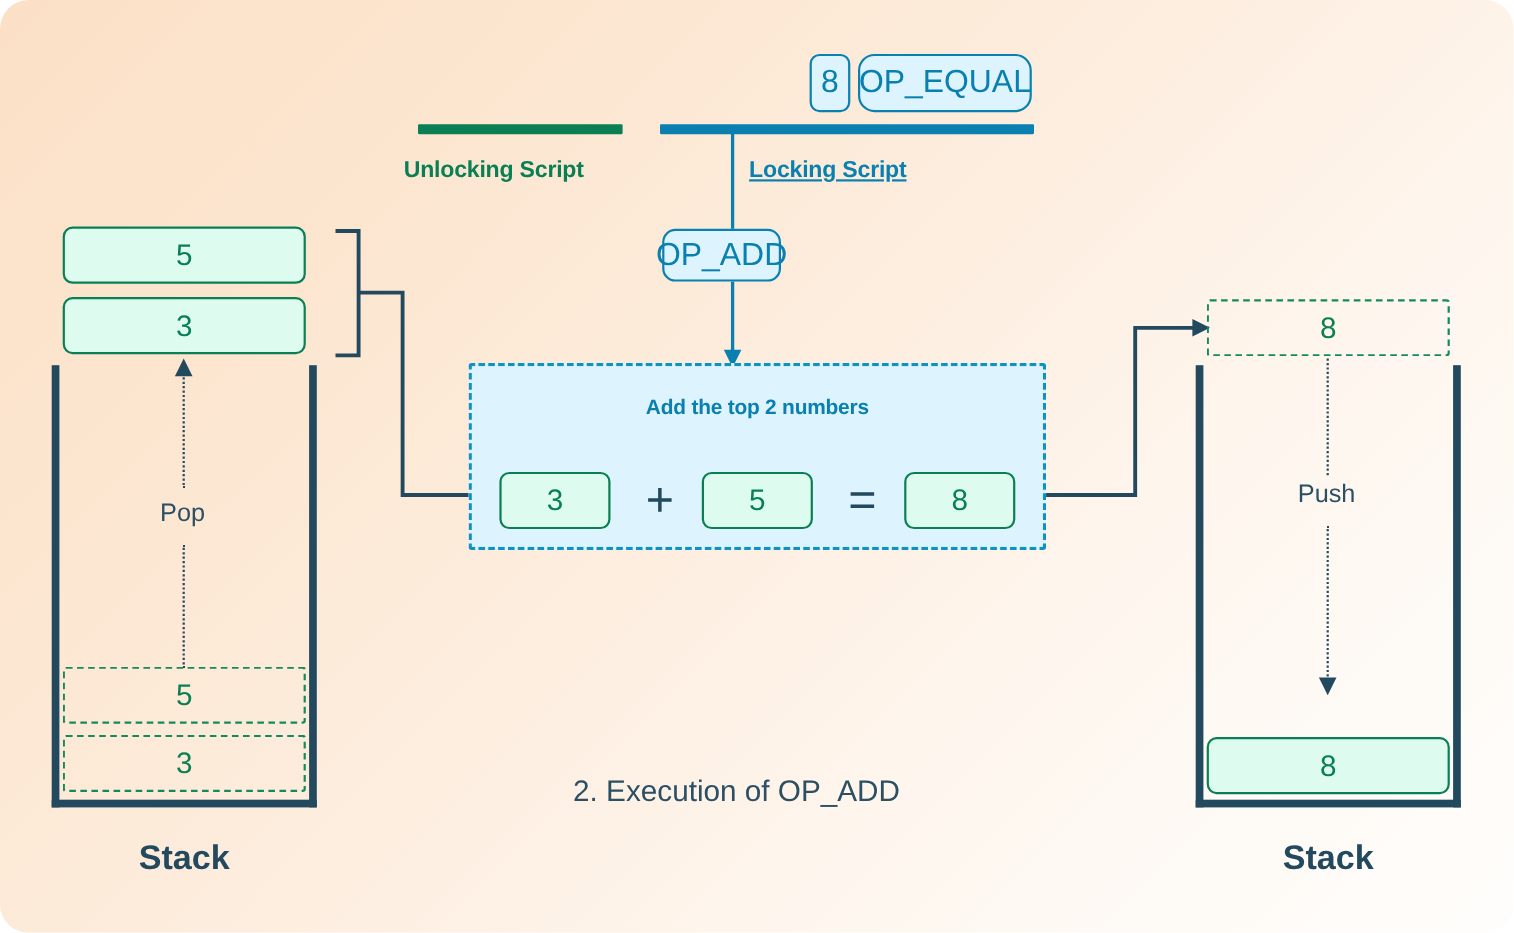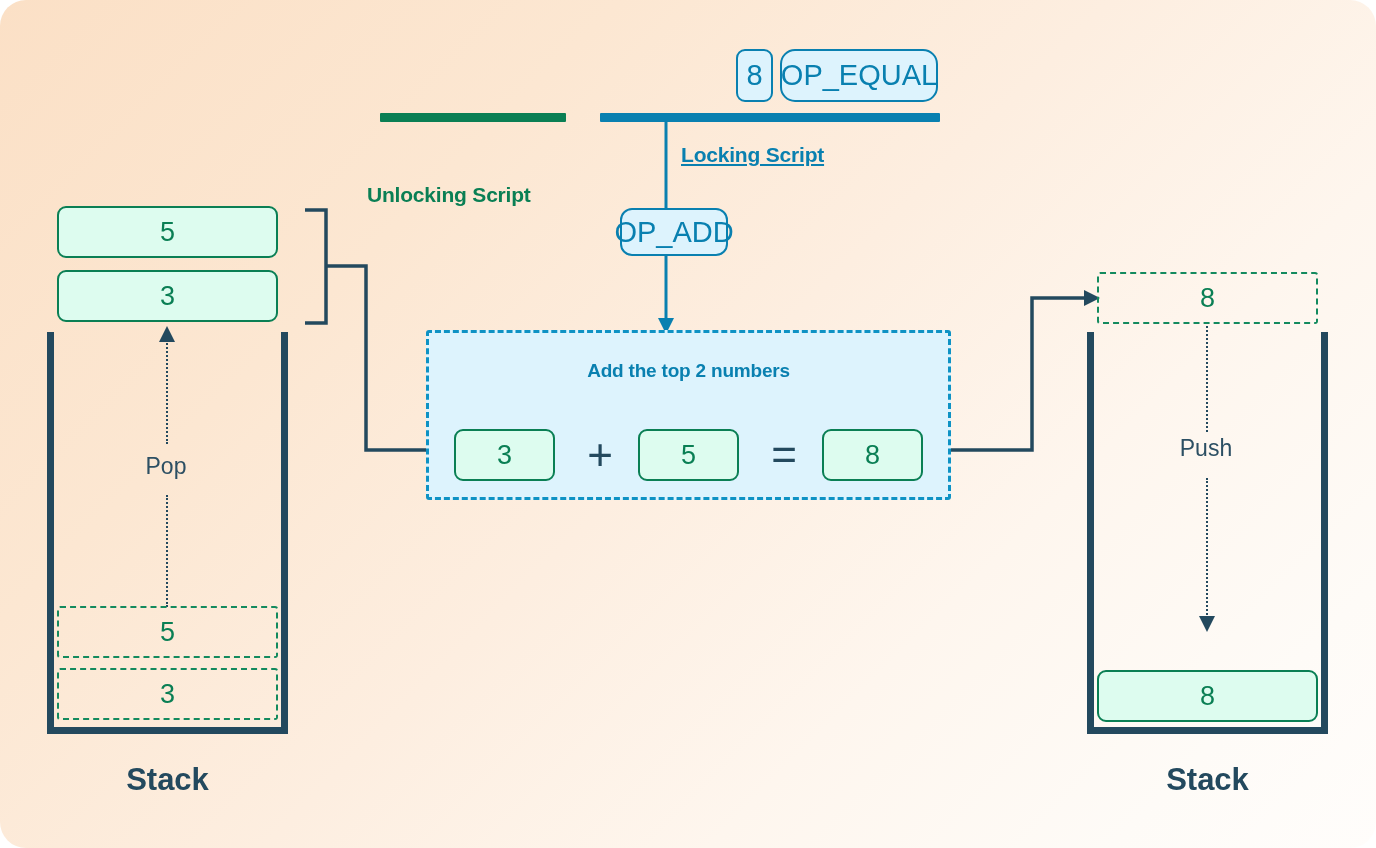--- a/index.html
+++ b/index.html
@@ -176,26 +176,26 @@
   </svg>
 
   <div class="op-chip" style="left:736px; top:49px; width:37px; height:53px;">
     <span>8</span>
   </div>
   <div class="op-chip" style="left:780px; top:49px; width:158px; height:53px;border-radius:15px;">
     <span>OP_EQUAL</span>
   </div>
 
   <div class="script-bar unlock" style="left:380px; top:113px; width:186px;"></div>
-  <div class="script-label unlock" style="left:367px; top:143px;margin-top:40px;">Unlocking Script</div>
+  <div class="script-label unlock" style="left:367px; top:143px;">Unlocking Script</div>
 
   <div class="script-bar lock" style="left:600px; top:113px; width:340px;"></div>
   <div class="script-label lock" style="left:681px; top:143px;">Locking Script</div>
 
-  <div class="op-chip" style="left:602px; top:208px; width:108px; height:48px; border-radius:12px;margin-left:18px;">
+  <div class="op-chip" style="left:602px; top:208px; width:108px; height:48px; border-radius:12px;">
     <span>OP_ADD</span>
   </div>
 
   <div class="val-box solid" style="left:57px; top:206px; width:221px; height:52px;">
     <span>5</span>
   </div>
   <div class="val-box solid" style="left:57px; top:270px; width:221px; height:52px;">
     <span>3</span>
   </div>
 
@@ -251,14 +251,15 @@
   <div class="dot-line" style="left:1206px; top:326px; height:106px;"></div>
   <div class="move-label" style="left:1156px; top:435px; width:100px;">Push</div>
   <div class="dot-line" style="left:1206px; top:478px; height:140px;"></div>
 
   <div class="val-box solid" style="left:1097px; top:670px; width:221px; height:52px;">
     <span>8</span>
   </div>
 
   <div class="stack-caption" style="left:1087px; top:762px; width:241px;">Stack</div>
 
+  <div id="figure-caption" style="left:521px; top:704px;">2. Execution of OP_ADD</div>
 
 </div>
 
 </body></html>

